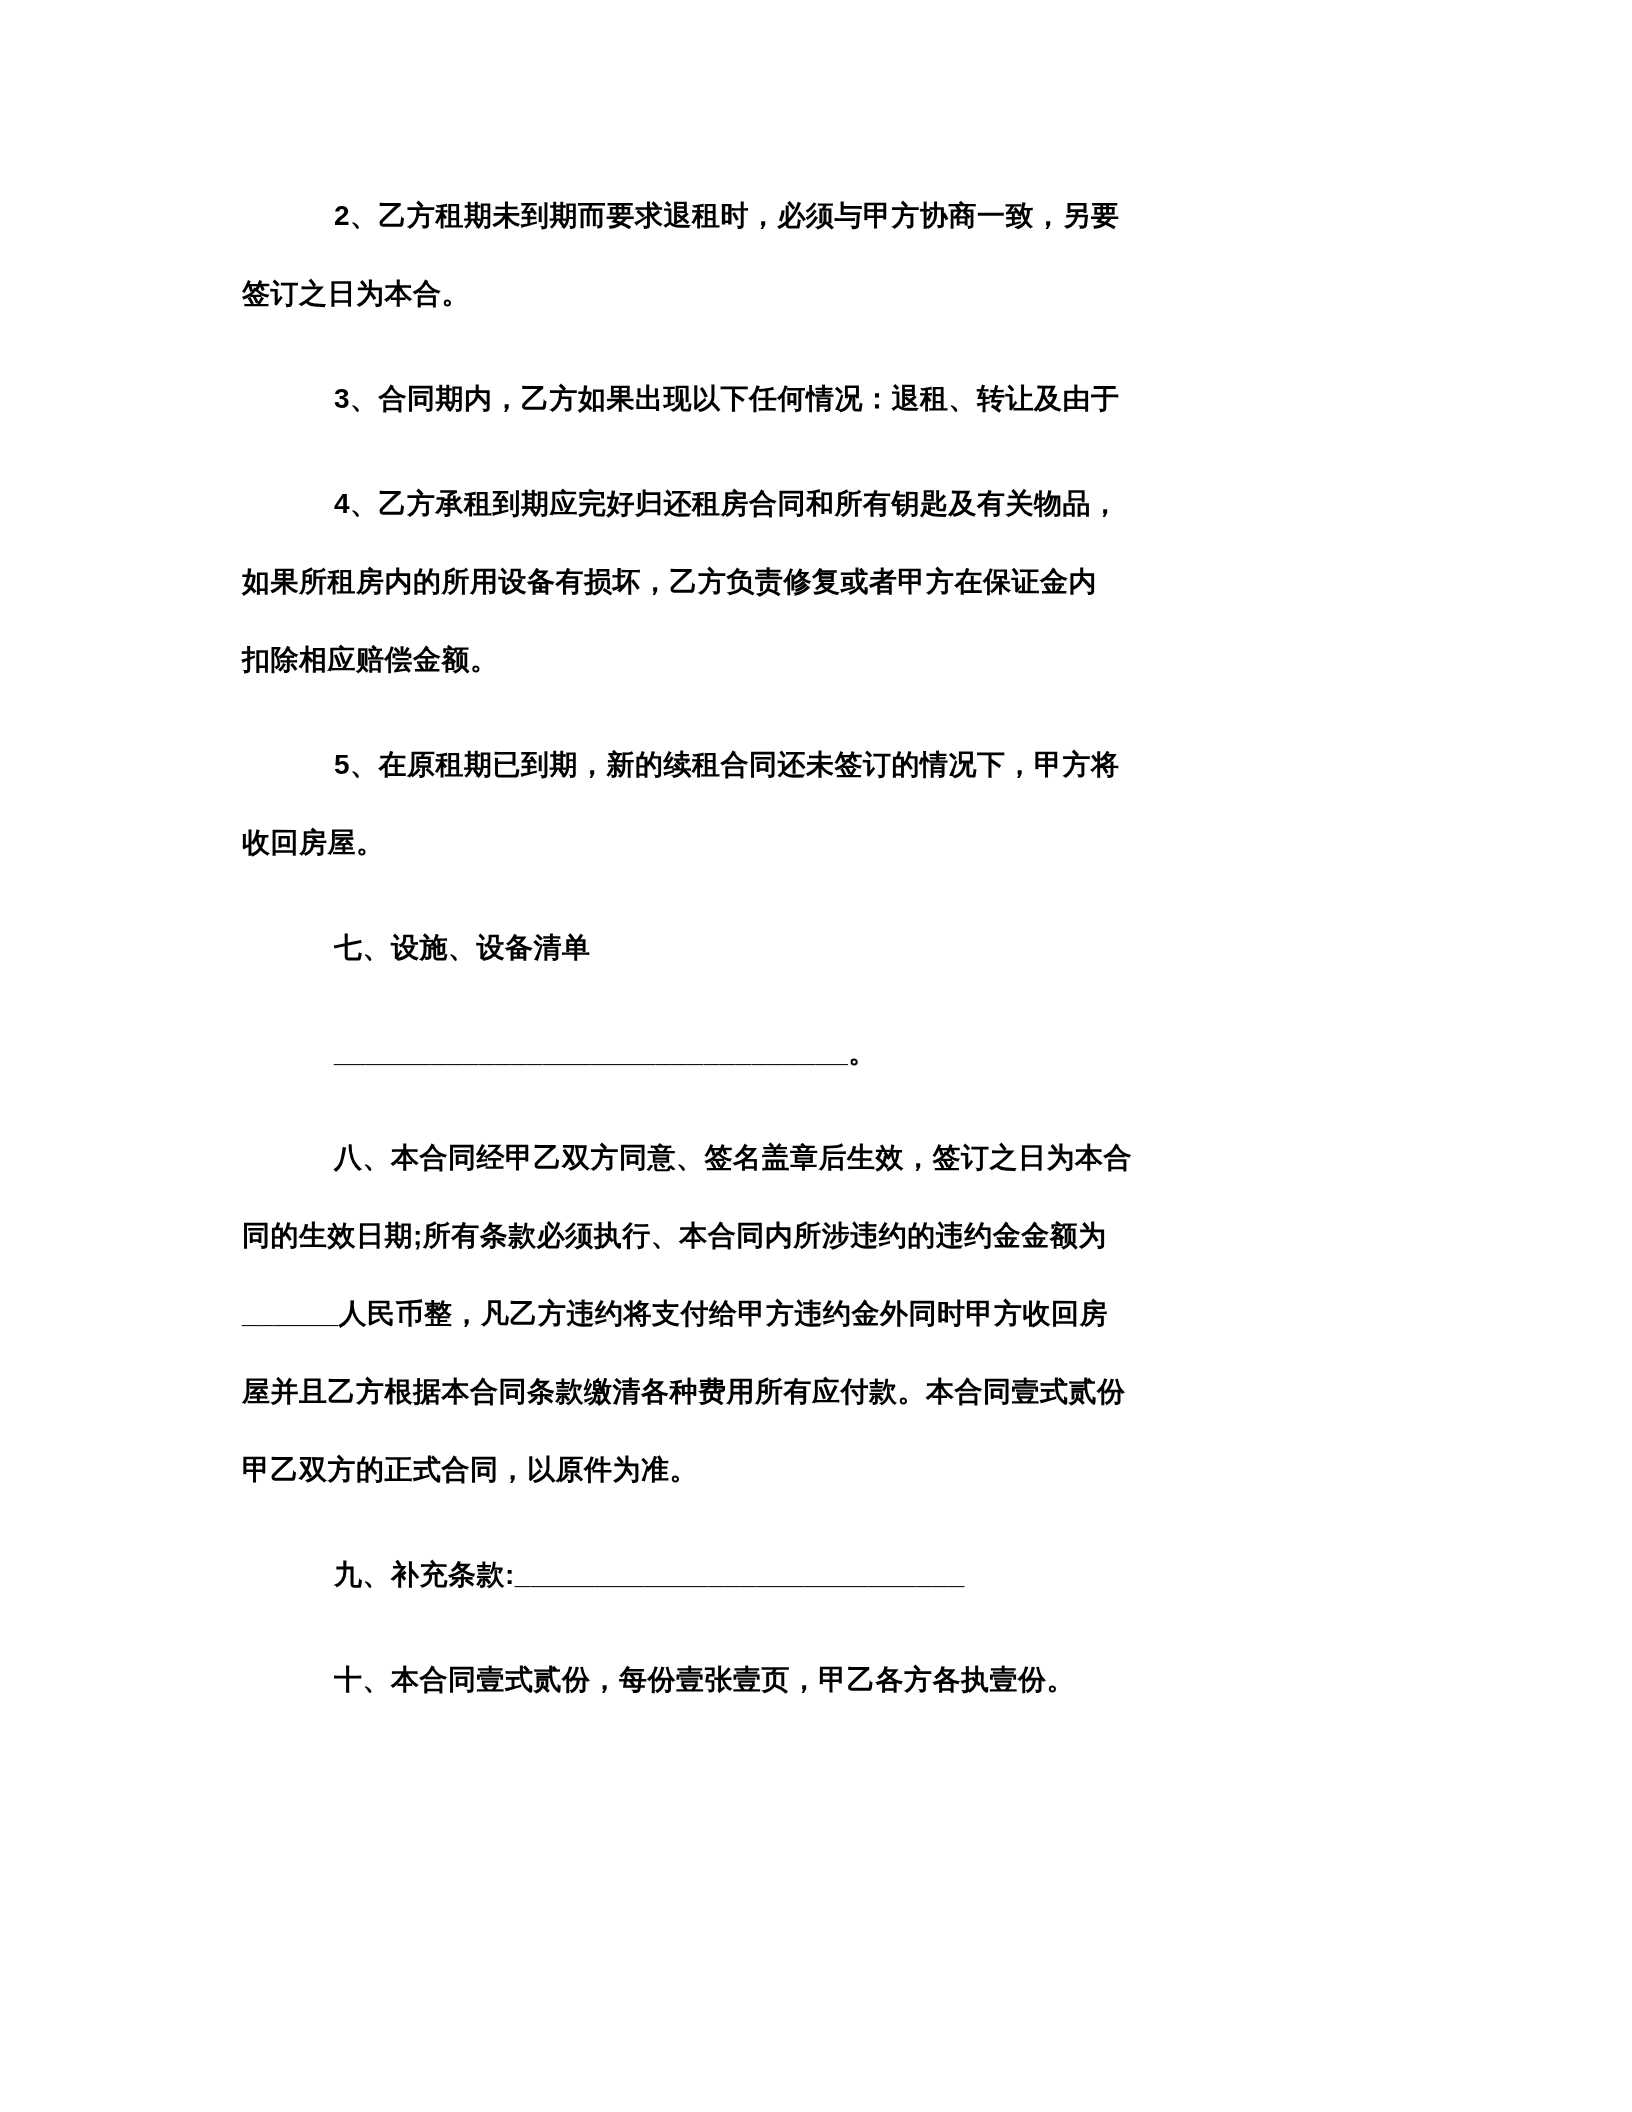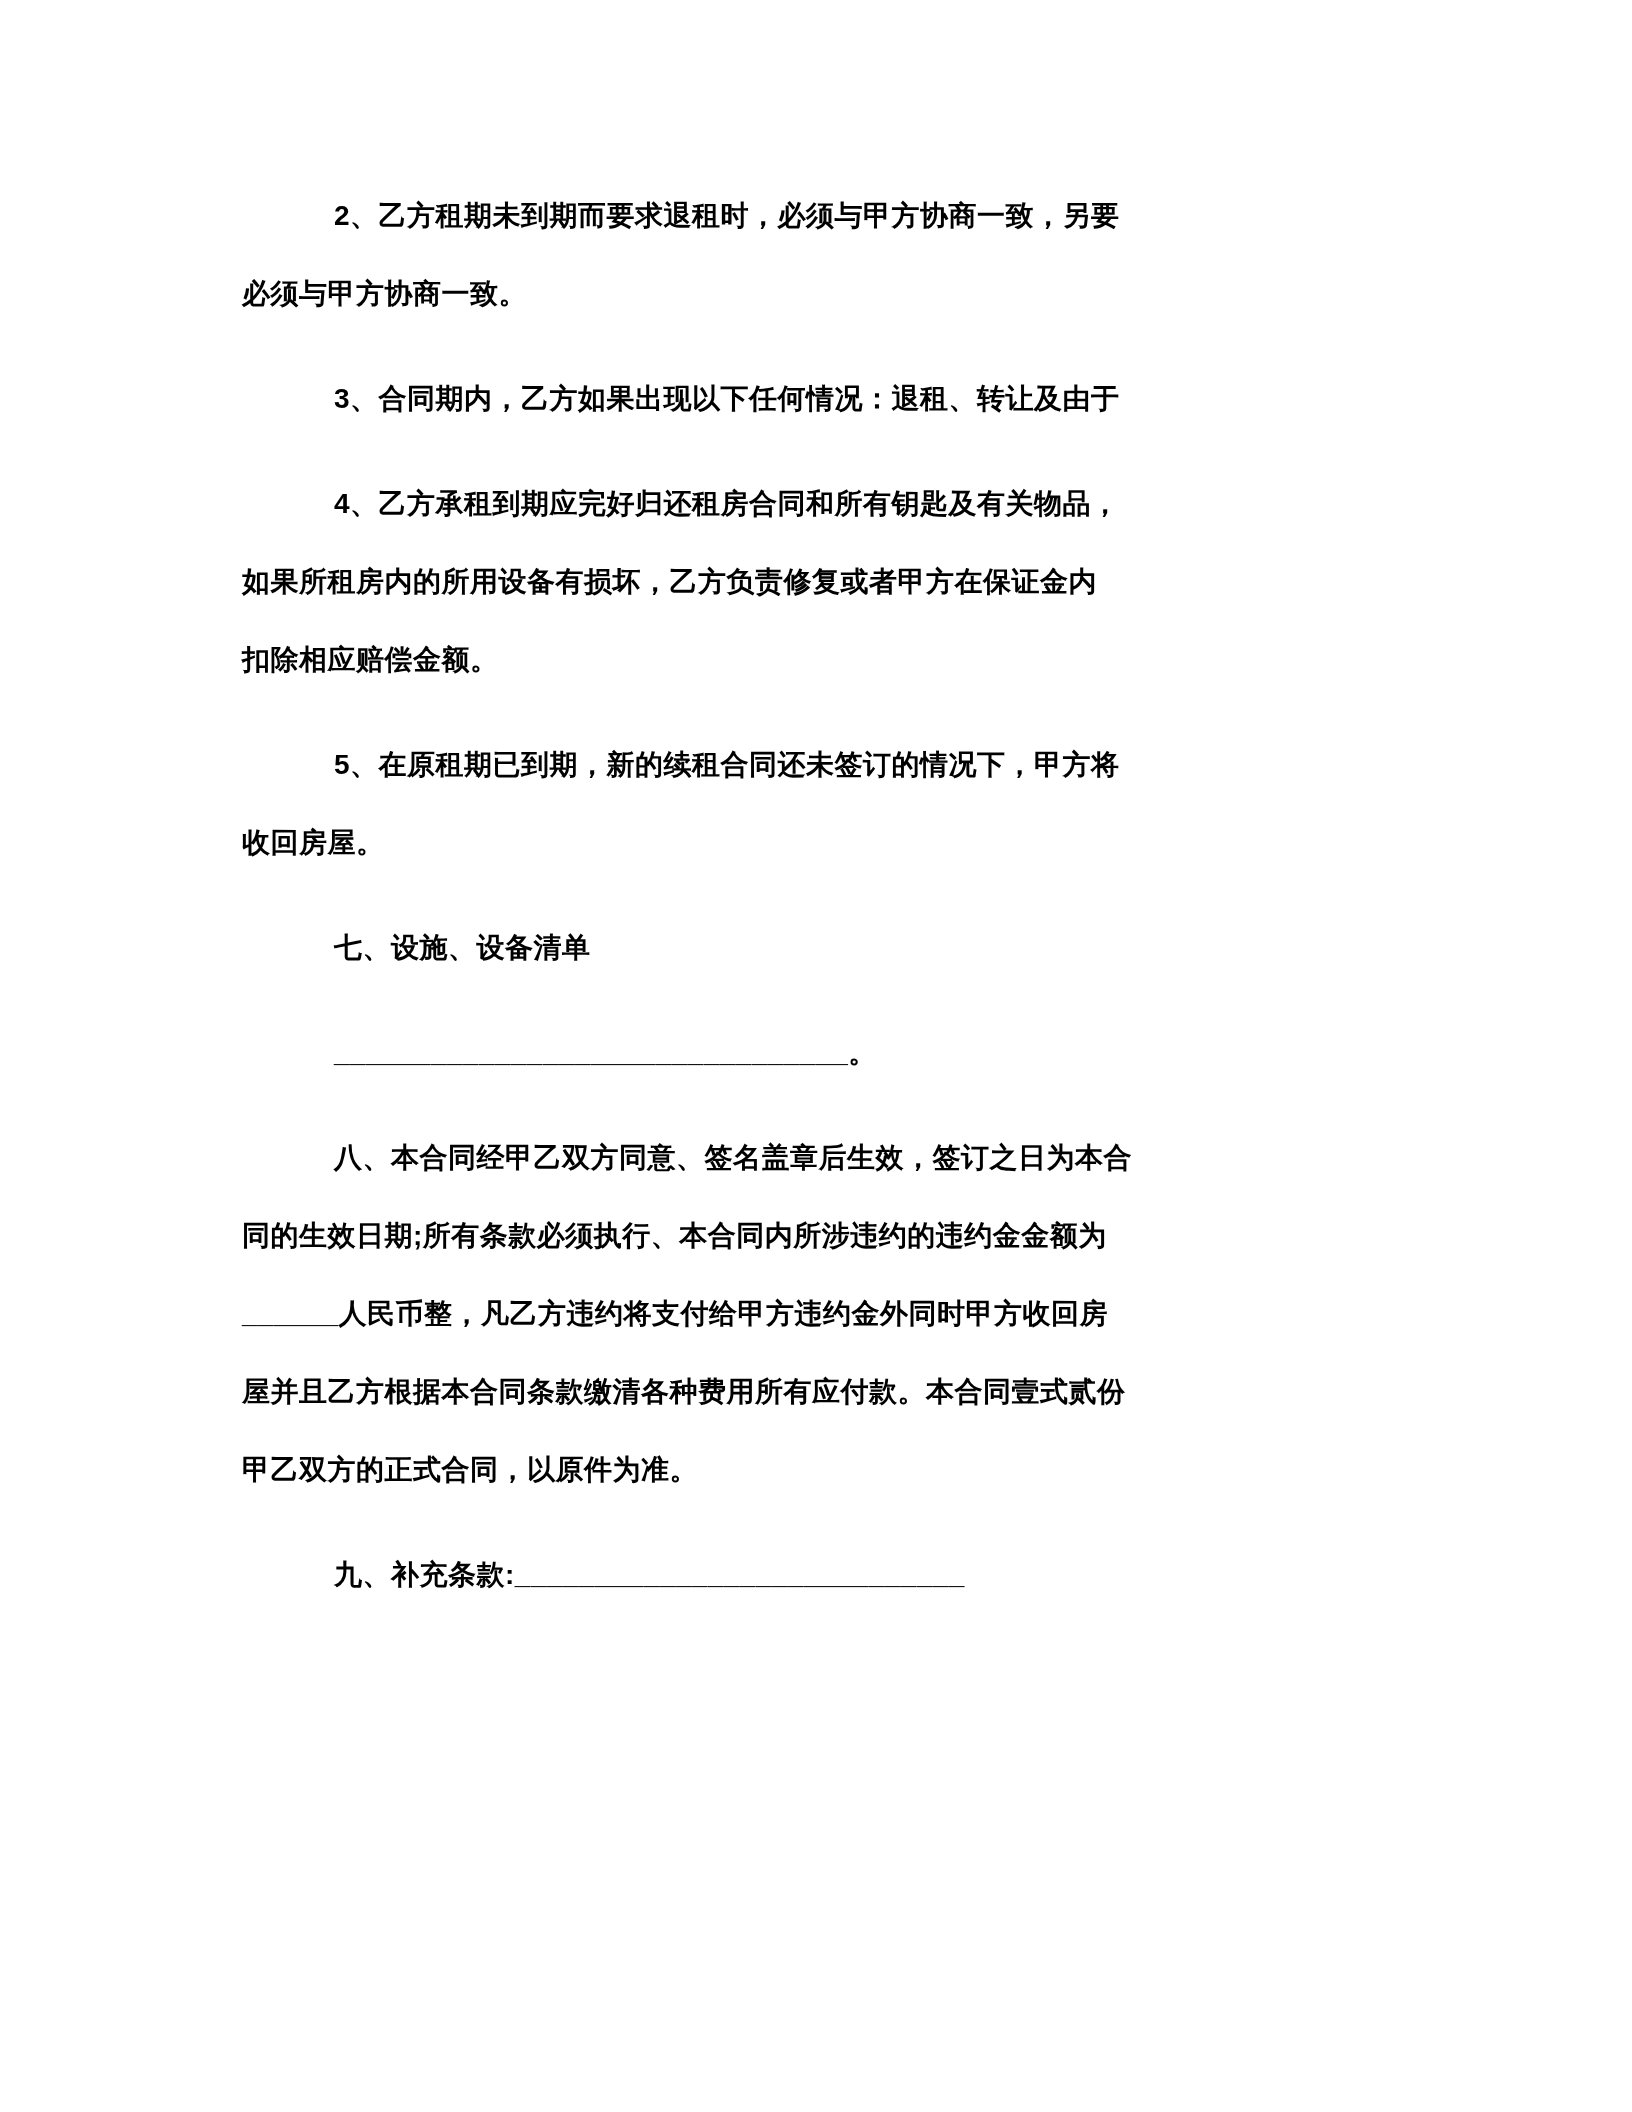--- a/index.html
+++ b/index.html
@@ -36,21 +36,21 @@
   }
 </style>
 </head>
 <body>
 
 <div class="page">
   <div class="doc">
 
     <div class="paragraph">
       <div class="line first">2、乙方租期未到期而要求退租时，必须与甲方协商一致，另要</div>
-      <div class="line">必须与甲方协商一致。</div>
+      <div class="line">签订之日为本合。</div>
     </div>
 
     <div class="paragraph">
       <div class="line first">3、合同期内，乙方如果出现以下任何情况：退租、转让及由于</div>
     </div>
 
     <div class="paragraph">
       <div class="line first">4、乙方承租到期应完好归还租房合同和所有钥匙及有关物品，</div>
       <div class="line">如果所租房内的所用设备有损坏，乙方负责修复或者甲方在保证金内</div>
       <div class="line">扣除相应赔偿金额。</div>
@@ -74,15 +74,18 @@
       <div class="line">同的生效日期;所有条款必须执行、本合同内所涉违约的违约金金额为</div>
       <div class="line">______人民币整，凡乙方违约将支付给甲方违约金外同时甲方收回房</div>
       <div class="line">屋并且乙方根据本合同条款缴清各种费用所有应付款。本合同壹式贰份</div>
       <div class="line">甲乙双方的正式合同，以原件为准。</div>
     </div>
 
     <div class="paragraph">
       <div class="line first">九、补充条款:____________________________</div>
     </div>
 
+    <div class="paragraph">
+      <div class="line first">十、本合同壹式贰份，每份壹张壹页，甲乙各方各执壹份。</div>
+    </div>
 
   </div>
 </div>
 
 </body></html>

